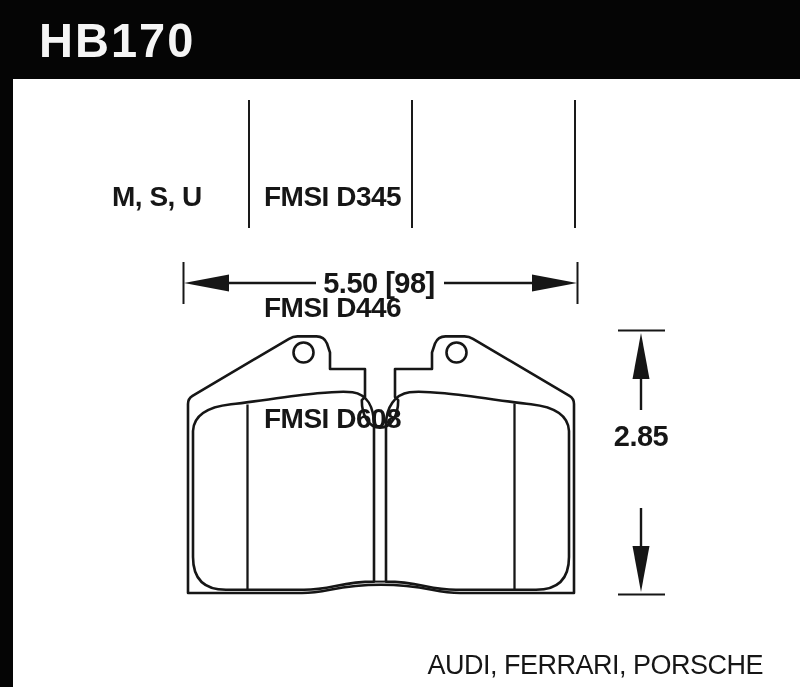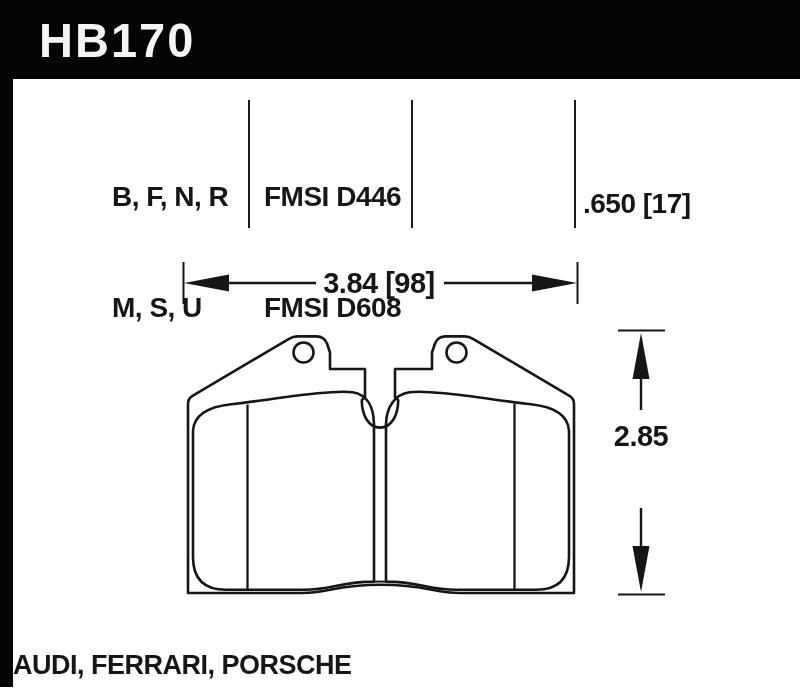--- a/index.html
+++ b/index.html
@@ -30,51 +30,50 @@
   }
   .div1{left:248px;} .div2{left:411px;} .div3{left:574px;}
   .dim-label{
     position:absolute;font-weight:bold;font-size:29px;letter-spacing:-0.5px;
     text-align:center;line-height:34px;
   }
   .dim-width{left:281px;top:266px;width:196px;}
   .dim-h-in{left:601px;top:419px;width:80px;}
   .dim-h-mm{left:601px;top:464px;width:80px;}
   .applications{
-    position:absolute;left:13px;top:650px;width:750px;text-align:left;
-    font-weight:bold;font-size:27px;letter-spacing:-0.5px;line-height:30px;
+    position:absolute;left:13px;top:650px;width:750px;text-align:right;
+    font-weight:normal;font-size:27px;letter-spacing:-0.5px;line-height:30px;
   }
   .diagram-svg{position:absolute;left:0;top:0;}
   .diagram-svg *{vector-effect:none;}
 </style>
 </head>
 <body>
 
 <div class="page">
 
   <div class="header-bar">
     <div class="part-number">HB170</div>
   </div>
 
   <div class="left-stripe"></div>
 
   <div>
     <div class="spec-col col-compounds">
-      <div>B, F, N, R</div>
       <div>M, S, U</div>
     </div>
     <div class="divider div1"></div>
     <div class="spec-col col-fmsi">
+      <div>FMSI D345</div>
       <div>FMSI D446</div>
       <div>FMSI D608</div>
     </div>
     <div class="divider div2"></div>
     <div class="divider div3"></div>
     <div class="spec-col col-thickness">
-      <div>.650 [17]</div>
     </div>
   </div>
 
   <svg class="diagram-svg" width="800" height="691" viewBox="0 0 800 691">
     <g fill="none" stroke="#161616" stroke-linejoin="round">
 
       <g>
         <line x1="183.5" y1="262" x2="183.5" y2="304" stroke-width="2"></line>
         <line x1="577.5" y1="262" x2="577.5" y2="304" stroke-width="2"></line>
         <polygon points="184,283 229,274.5 229,291.5" fill="#161616" stroke="none"></polygon>
@@ -137,18 +136,18 @@
         <line x1="618" y1="330.5" x2="665" y2="330.5" stroke-width="2"></line>
         <line x1="618" y1="594.5" x2="665" y2="594.5" stroke-width="2"></line>
         <polygon points="641,333 632.5,379 649.5,379" fill="#161616" stroke="none"></polygon>
         <line x1="641" y1="375" x2="641" y2="410" stroke-width="2.4"></line>
         <polygon points="641,592 632.5,546 649.5,546" fill="#161616" stroke="none"></polygon>
         <line x1="641" y1="550" x2="641" y2="508" stroke-width="2.4"></line>
       </g>
     </g>
   </svg>
 
-  <div class="dim-label dim-width">3.84 [98]</div>
+  <div class="dim-label dim-width">5.50 [98]</div>
   <div class="dim-label dim-h-in">2.85</div>
 
   <div class="applications">AUDI, FERRARI, PORSCHE</div>
 
 </div>
 
 </body></html>

